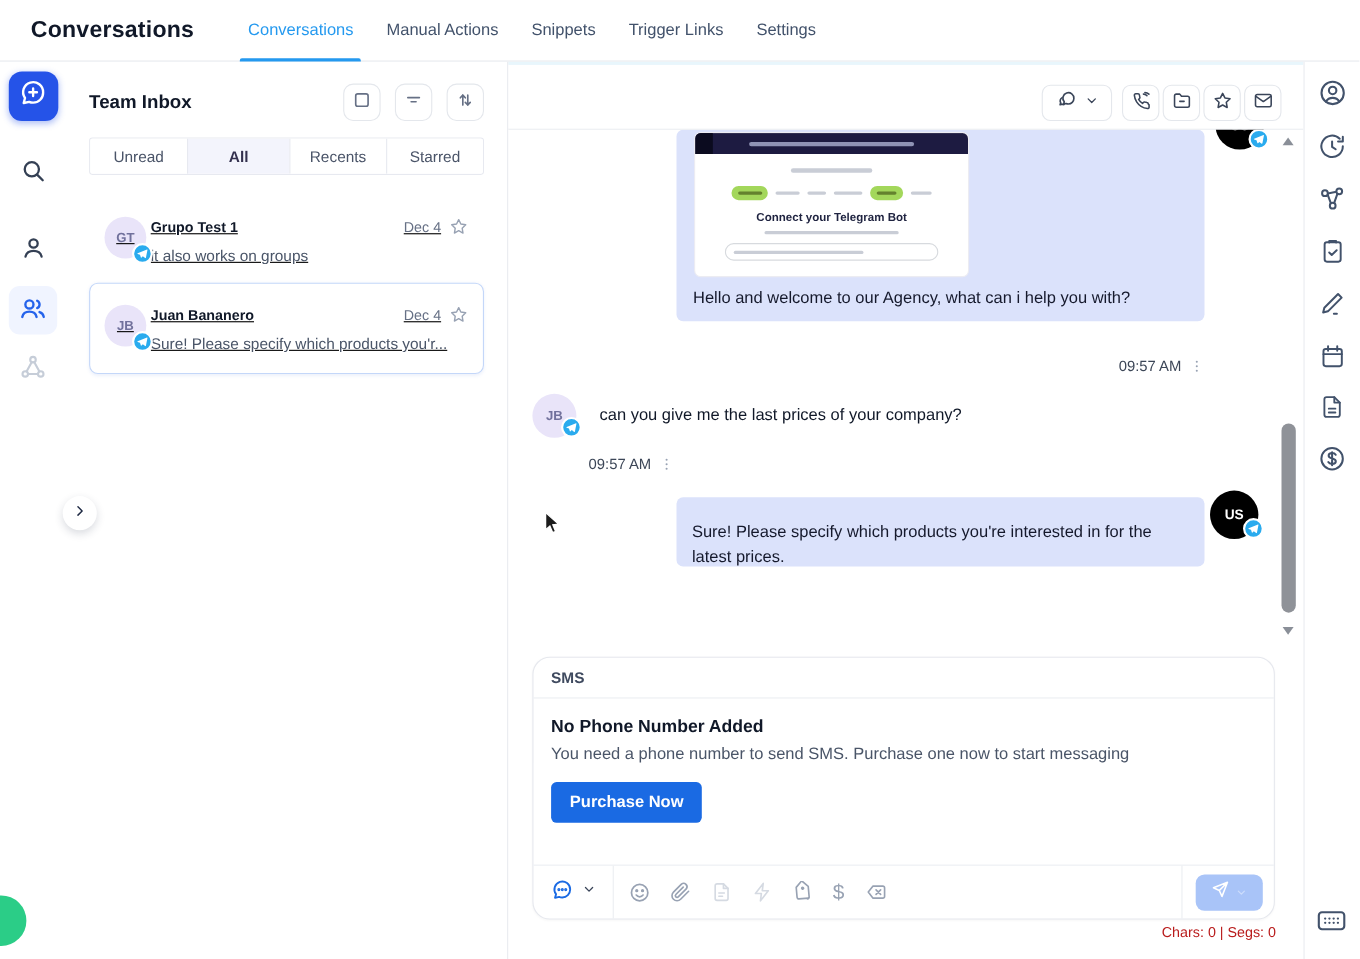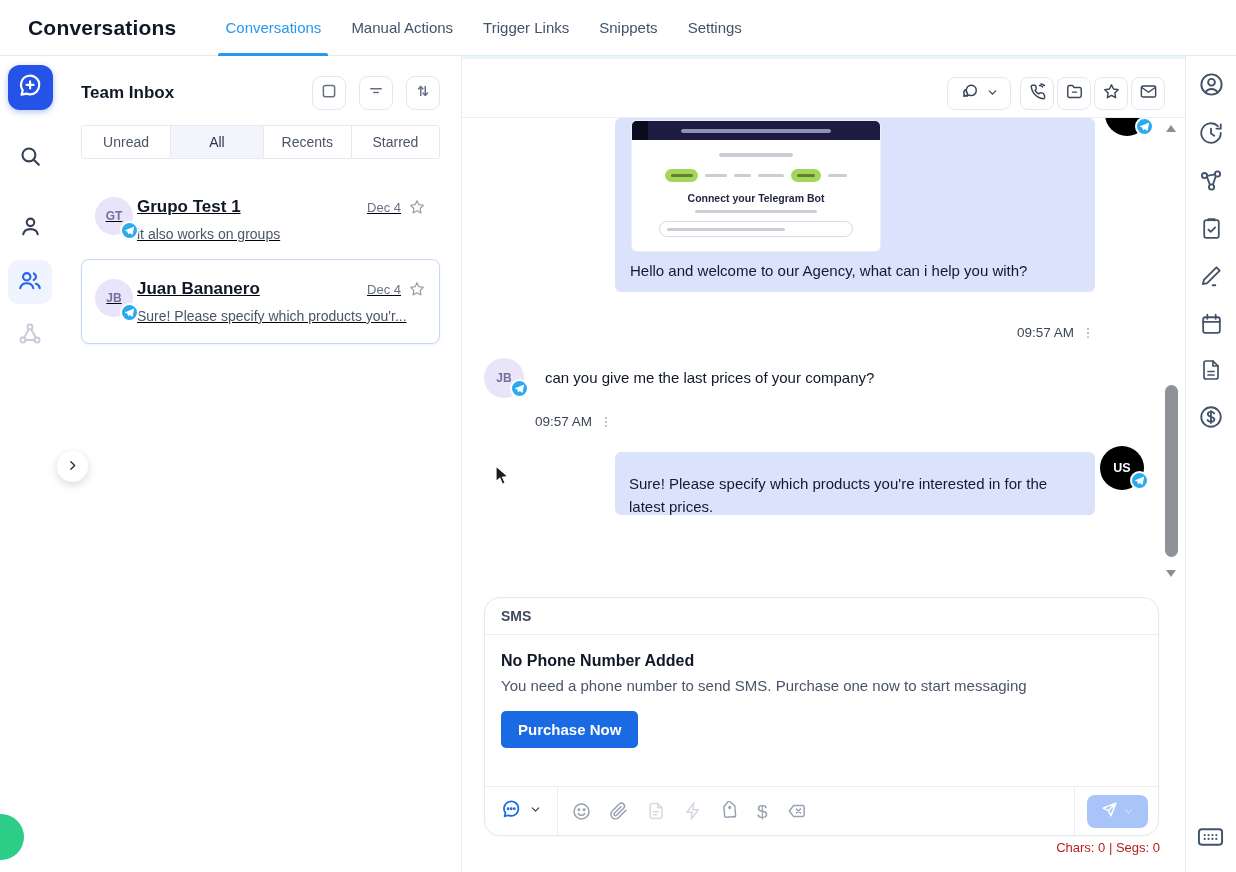--- a/index.html
+++ b/index.html
@@ -35,32 +35,32 @@
   .inbox-head { margin-top:20px; display:flex; align-items:center; }
   .inbox-title { font-size:17px; font-weight:700; color:#101828; }
   .inbox-actions { margin-left:auto; display:flex; gap:13px; }
   .sq-btn { width:34px; height:34px; border:1px solid #e4e7ec; border-radius:9px; background:#fff;
     display:flex; align-items:center; justify-content:center; color:#667085; cursor:pointer;}
   .filters { margin-top:15px; display:grid; grid-template-columns:1fr 1.05fr 1fr 1fr;
     border:1px solid #e7e9f0; border-radius:3px; height:34px; overflow:hidden;}
   .filter { display:flex; align-items:center; justify-content:center; font-size:14px; color:#4a5468;
     border-left:1px solid #e7e9f0; cursor:pointer; background:#fff;}
   .filter:first-child { border-left:none; }
-  .filter.active { background:#f3f4fc; color:#33304e; font-weight:400; }
+  .filter.active { background:#f3f4fc; color:#33304e; font-weight:700; }
   .convos { margin-top:29px; display:flex; flex-direction:column; gap:8px;text-decoration:underline; }
   .convo { display:flex; padding:8px 13px; border:1px solid transparent; border-radius:8px; cursor:pointer;}
   .convo.selected { border-color:#c4d7f9; box-shadow:0 1px 3px rgba(80,120,220,.10); padding:19px 13px;}
   .avatar-wrap { position:relative; width:38px; height:38px; flex:0 0 38px; }
   .avatar { width:38px; height:38px; border-radius:50%; background:#e9e4f9; color:#71719c;
     font-size:12px; font-weight:600; display:flex; align-items:center; justify-content:center;}
   .tg-badge { position:absolute; right:-6px; bottom:-5px; width:19px; height:19px; border-radius:50%;
     background:#2aabee; border:2px solid #fff; display:flex; align-items:center; justify-content:center;}
   .convo-body { flex:1; margin-left:4px; min-width:0;}
   .convo-top { display:flex; align-items:center; }
-  .convo-name { font-size:17px; font-weight:700; color:#101828; }
+  .convo-name { font-size:13px; font-weight:700; color:#101828; }
   .convo-date { margin-left:auto; font-size:13px; color:#667085; }
   .star-sm { margin-left:7px; color:#98a2b3; display:flex; }
   .convo-preview { margin-top:9px; font-size:14px; color:#4a5568; white-space:nowrap;
     overflow:hidden; text-overflow:ellipsis; }
 
   .expand-btn { position:absolute; left:57px; top:451px; width:31px; height:31px; border-radius:50%;
     background:#fff; box-shadow:0 3px 8px rgba(40,50,80,.18); display:flex; align-items:center;
     justify-content:center; color:#1f2a44; z-index:8; cursor:pointer;}
   .green-widget { position:absolute; left:-22px; top:814px; width:46px; height:46px; border-radius:50%;
     background:#2bcd87; z-index:9; }
@@ -159,24 +159,24 @@
   <div class="topnav">
     <div class="title">Conversations</div>
     <div class="tabs">
       <div class="tab active">
           <span>Conversations</span>
         </div>
       <div class="tab">
           <span>Manual Actions</span>
         </div>
       <div class="tab">
+          <span>Snippets</span>
+        </div>
+      <div class="tab">
           <span>Trigger Links</span>
-        </div>
-      <div class="tab">
-          <span>Snippets</span>
         </div>
       <div class="tab">
           <span>Settings</span>
         </div>
     </div>
   </div>
 
   <div class="left-rail">
     <div class="rail-btn rail-primary">
       <span>

